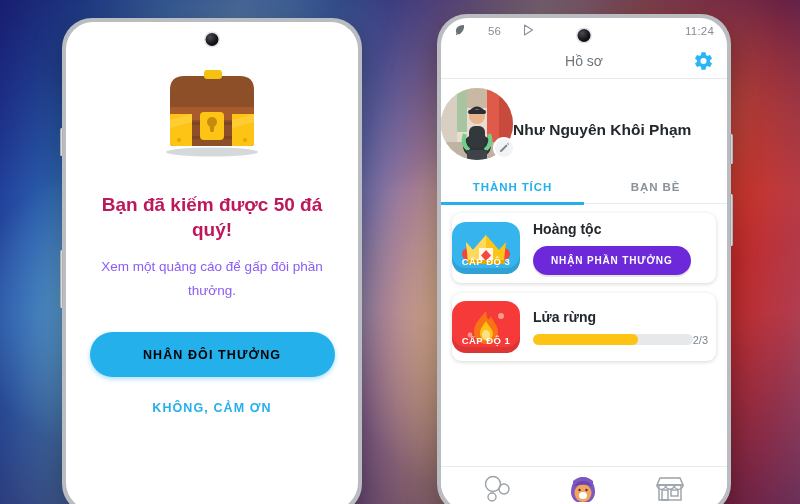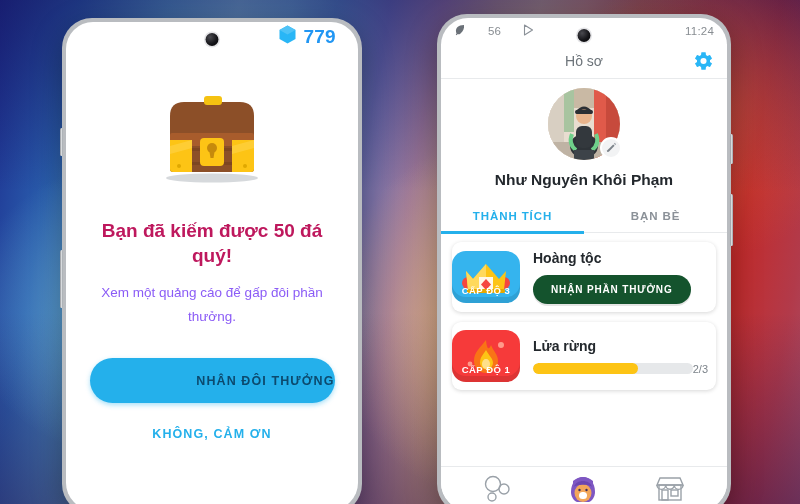--- a/index.html
+++ b/index.html
@@ -98,45 +98,44 @@
   #left-title {
     margin-top: 24px; width: 230px; text-align: center;
     font-size: 19px; font-weight: bold; color: #be185d; line-height: 1.32;
   }
   #left-sub {
     margin-top: 13px; width: 225px; text-align: center;
     font-size: 13.5px; color: #8b5cf6; line-height: 1.75;
   }
   #left-cta {
     margin-top: 30px; width: 245px; height: 45px; border: none;
-    border-radius: 24px; background: #24b0eb; color: #0c4a6e; cursor: pointer;
+    border-radius: 24px; background: #24b0eb; color: #000000; cursor: pointer;
     font-family: inherit; font-size: 12.5px; font-weight: bold; letter-spacing: 1.1px;
     box-shadow: 0 2px 5px rgba(36,176,235,0.4);
-    text-align: right;
   }
   #left-secondary {
     margin-top: 24px; background: none; border: none; cursor: pointer;
     color: #24b0eb; font-family: inherit; font-size: 12.5px;
     font-weight: bold; letter-spacing: 1.1px;
   }
 
   
   #right-screen { height: 100%; display: flex; flex-direction: column; background: #fff; }
   #right-appbar {
     height: 34px; display: flex; align-items: center; justify-content: center;
     position: relative; background: #fff;
   }
   #right-appbar-title { font-size: 14px; color: #6d747a; }
   #gear-btn {
     position: absolute; right: 13px; top: 50%; transform: translateY(-50%);
     background: none; border: none; cursor: pointer; line-height: 0; padding: 0;
   }
   .appbar-divider { height: 1px; background: #e8eaec; }
 
-  #profile-block { display: flex; flex-direction: column; align-items: center; padding: 9px 0 0; }
+  #profile-block { display: flex; align-items: center; padding: 9px 0 0; }
   #avatar-wrap { position: relative; width: 72px; height: 72px; }
   #avatar {
     width: 72px; height: 72px; border-radius: 50%; overflow: hidden; position: relative;
     background: #c8b9a9;
   }
   #edit-badge {
     position: absolute; right: -2px; bottom: 1px;
     width: 22px; height: 22px; border-radius: 50%;
     background: #f2f3f4; border: 2px solid #fff;
     display: flex; align-items: center; justify-content: center;
@@ -173,21 +172,21 @@
   .badge-art { position: absolute; top: 8px; left: 50%; transform: translateX(-50%); }
   .badge-label {
     color: #fff; font-size: 9.5px; font-weight: bold; letter-spacing: .5px;
     position: relative; z-index: 2;
   }
   .card-body { flex: 1; min-width: 0; }
   .card-title { font-size: 14px; font-weight: bold; color: #23282d; }
   .card-desc { font-size: 11.5px; color: #5c6369; margin-top: 5px; }
   .claim-btn {
     margin-top: 9px; height: 29px; border: none; border-radius: 16px;
-    background: #14532d; color: #fff; cursor: pointer; padding: 0 18px;
+    background: #6d28d9; color: #fff; cursor: pointer; padding: 0 18px;
     font-family: inherit; font-size: 10px; font-weight: bold; letter-spacing: .85px;
     box-shadow: 0 2px 0 rgba(0,0,0,0.10);
   }
   .progress-row { display: flex; align-items: center; margin-top: 9px; }
   .progress-track {
     flex: 1; height: 11px; border-radius: 6px; background: #e6e8ea; overflow: hidden;
   }
   .progress-fill { height: 100%; border-radius: 6px; background: #fdc415; }
   .progress-text { font-size: 11px; color: #7c838a; flex: none; }
 
@@ -208,29 +207,20 @@
 </div>
 
 <div class="phone" id="phone-left">
   <div class="side-btn" style="left:-2px; top:110px; height:28px;"></div>
   <div class="side-btn" style="left:-2px; top:232px; height:58px;"></div>
   <div class="phone-inner">
     <div class="punch-hole" style="top:11px;"></div>
 
     <div id="left-screen">
 
-      <div class="gem-counter">
-        <span>
-          <svg width="17" height="19" viewBox="0 0 17 19">
-            <polygon points="8.5,0.5 16.5,5 16.5,14 8.5,18.5 0.5,14 0.5,5" fill="#29b6f6"></polygon>
-            <polygon points="8.5,0.5 16.5,5 8.5,9.5 0.5,5" fill="#4fc3f7"></polygon>
-          </svg>
-        </span>
-        <span class="gem-count-text">779</span>
-      </div>
 
       <div id="left-body">
         <div id="chest-wrap">
           <svg width="128" height="112" viewBox="0 0 128 112">
 
             <g>
               <polygon points="40,62 50,34 64,30 70,62" fill="#29b6f6"></polygon>
               <polygon points="50,34 64,30 58,44" fill="#81d4fa"></polygon>
               <polygon points="64,30 82,40 84,62 70,62" fill="#1e9fe3"></polygon>
               <polygon points="64,30 82,40 70,46" fill="#64c8f5"></polygon>

